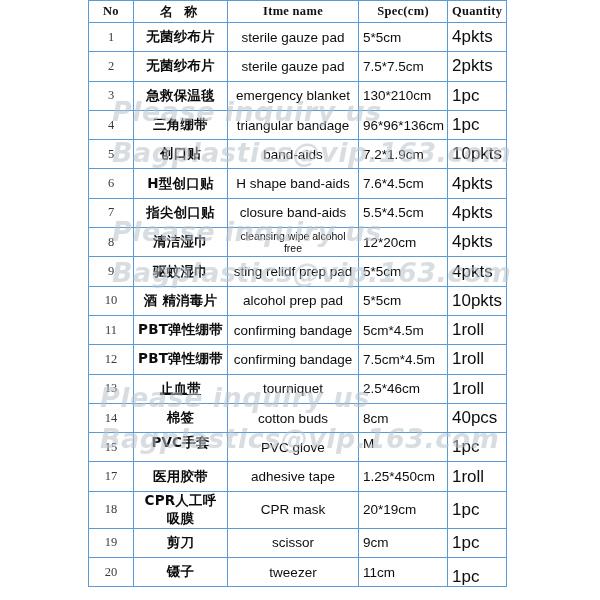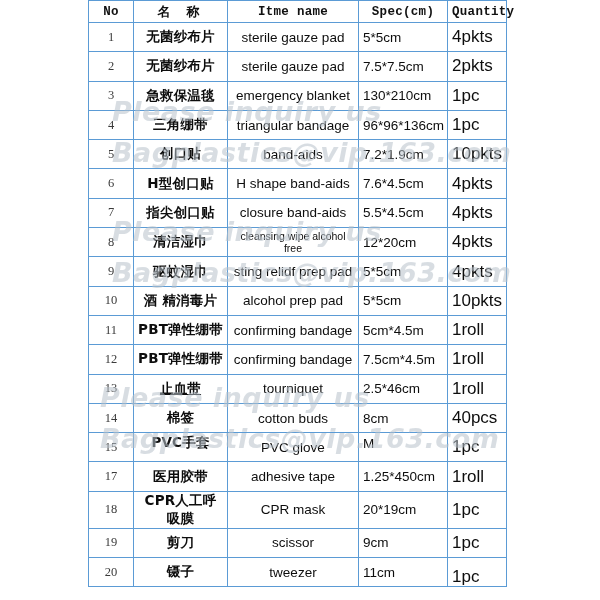--- a/index.html
+++ b/index.html
@@ -67,21 +67,21 @@
     vertical-align: middle;
     background: transparent;
     position: relative;
     z-index: 2;
   }
 
   thead th {
     height: 21px;
     border-top: none;
     border-bottom: 1px solid #3f3f3f;
-    font-family: Liberation Mono, monospace;
+    font-family: Liberation Serif, serif;
     font-size: 12.5px;
     font-weight: 700;
     color: #111111;
     text-align: center;
     letter-spacing: 0.3px;
   }
   thead th.th-cn { letter-spacing: 4px; font-size: 13px; }
   thead th.th-no,
   thead th.th-cn { border-left: none; }
   thead th.th-no { border-left: 1px solid #5b9bd5; }

